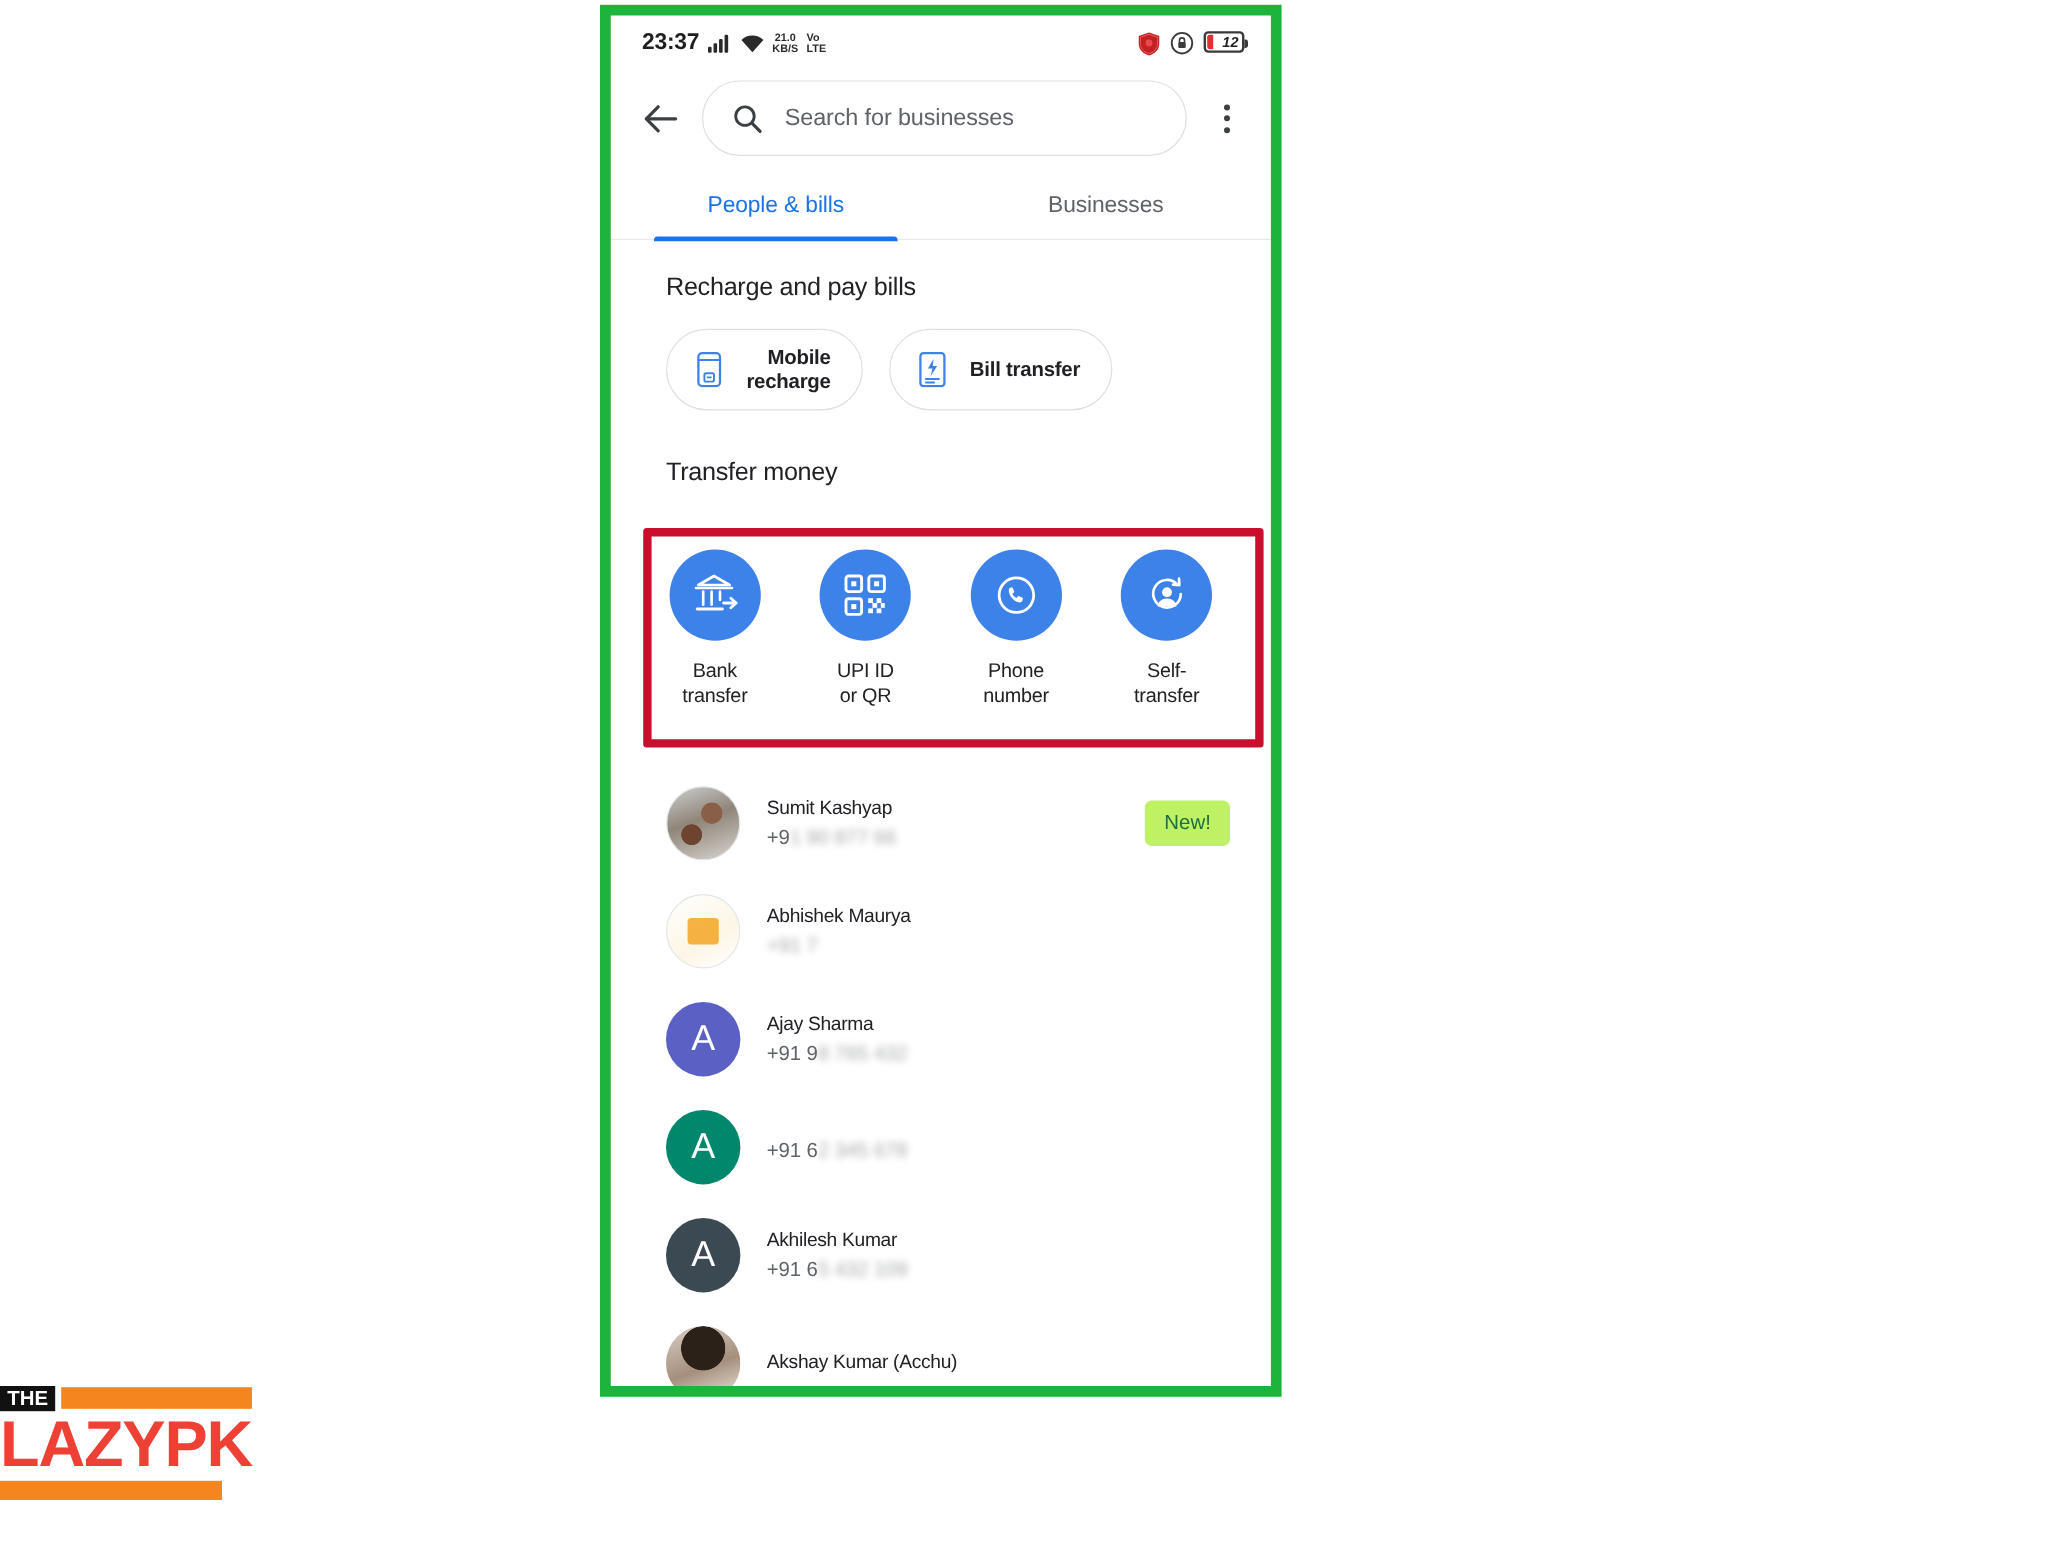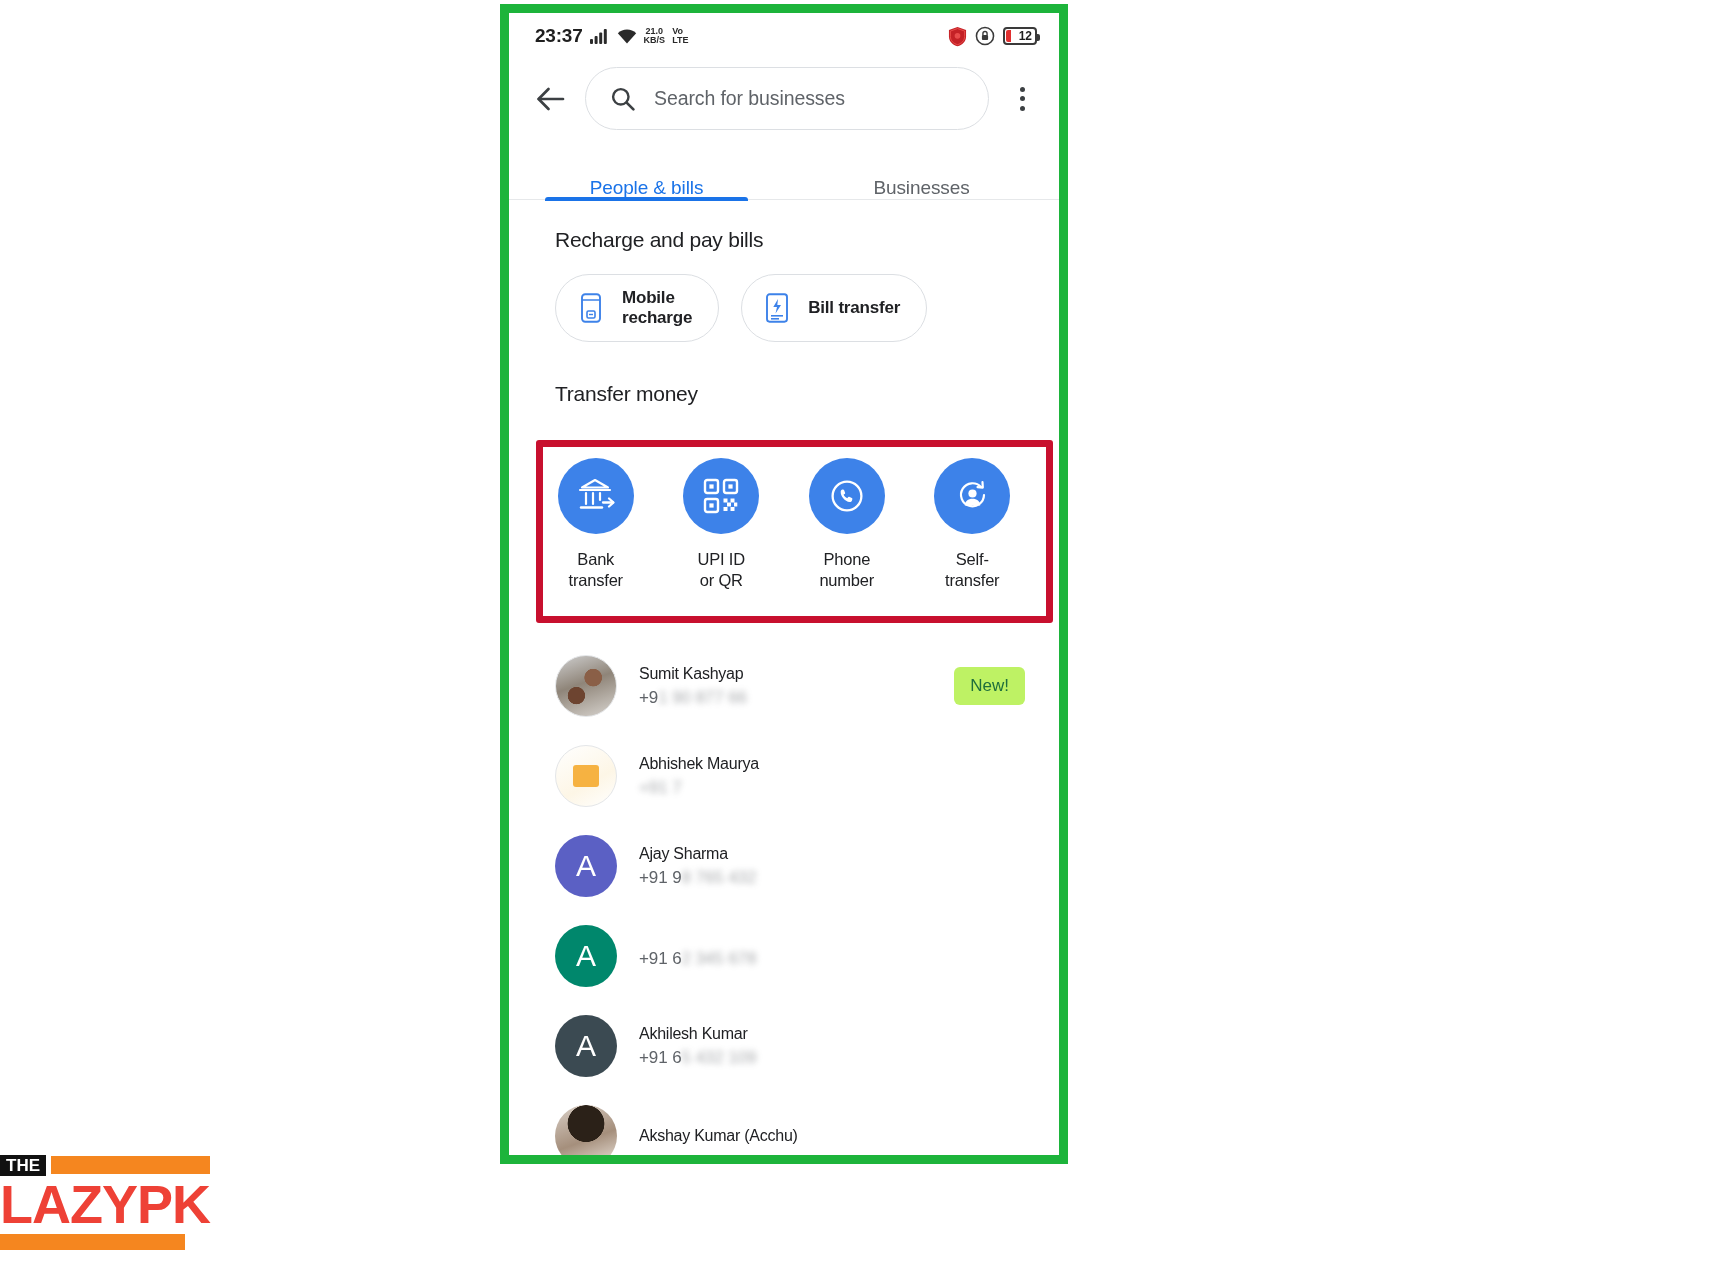--- a/index.html
+++ b/index.html
@@ -33,21 +33,21 @@
     display: flex; align-items: center;
     padding: 0 22px 0 26px;
     gap: 7px;
   }
   .status-clock {
     font-size: 19px; font-weight: 600; color: #1f1f1f;
     letter-spacing: -0.2px;
   }
   .sb-left { display:flex; align-items:center; gap:7px; flex: 0 0 auto; }
   .sb-spacer { flex: 1 1 auto; }
-  .sb-right { display:flex; align-items:center; gap:8px; }
+  .sb-right { display:flex; gap:8px;font-style:italic; }
   .net-speed {
     font-size: 9px; line-height: 9.5px; font-weight: 700; color: #2a2a2a;
     text-align:center;
   }
   .lte-stack {
     font-size: 9px; line-height: 9.5px; font-weight: 700; color: #2a2a2a;
     text-align: left;
   }
   .battery {
     position: relative;
@@ -90,37 +90,37 @@
   .search-placeholder { font-size:19.5px; color:#5f6368; letter-spacing:-0.1px; }
   .kebab-btn { width:38px; height:40px; display:flex; flex-direction:column; align-items:center; justify-content:center; gap:4.5px; cursor:pointer; flex:0 0 auto;}
   .kebab-btn i { width:5px; height:5px; border-radius:50%; background:#3c4043; display:block;}
 
   
   .tabs {
     display:flex; height: 56px; border-bottom: 1.5px solid #e6e8ea;
     position: relative;
   }
   .tab {
-    flex:1 1 50%; display:flex; align-items:flex-end; justify-content:center;
+    flex:1 1 50%; display:flex; align-items:center; justify-content:center;
     font-size: 19px; color: #5f6368; cursor:pointer; position:relative;
     letter-spacing: -0.1px;
   }
   .tab.active { color:#1a73e8; font-weight: 500; }
   .tab.active::after {
     content:''; position:absolute; left:13%; right:13%; bottom:-1.5px;
     height:4px; background:#1a73e8; border-radius:3px 3px 0 0;
   }
 
   
   .content { padding: 0 0 0 0; }
   .section-title {
     font-size: 21px; font-weight: 500; color:#202124;
     padding: 28px 0 0 46px; letter-spacing:-0.25px;
   }
-  .chip-row { display:flex; gap: 22px; padding: 22px 0 0 46px; }
+  .chip-row { display:flex; gap: 22px; padding: 22px 0 0 46px; text-align: right; }
   .chip {
     display:flex; align-items:center; gap:16px;
     border:1.4px solid #dcdfe3; border-radius:36px;
     padding: 13px 26px 13px 20px;
     cursor:pointer; background:#fff;
   }
   .chip-label { font-size:17px; font-weight:600; color:#202124; line-height:20px; letter-spacing:-0.2px;}
   .chip-icon { width:30px; height:30px; flex:0 0 auto; display:flex; align-items:center; justify-content:center; }
 
   

